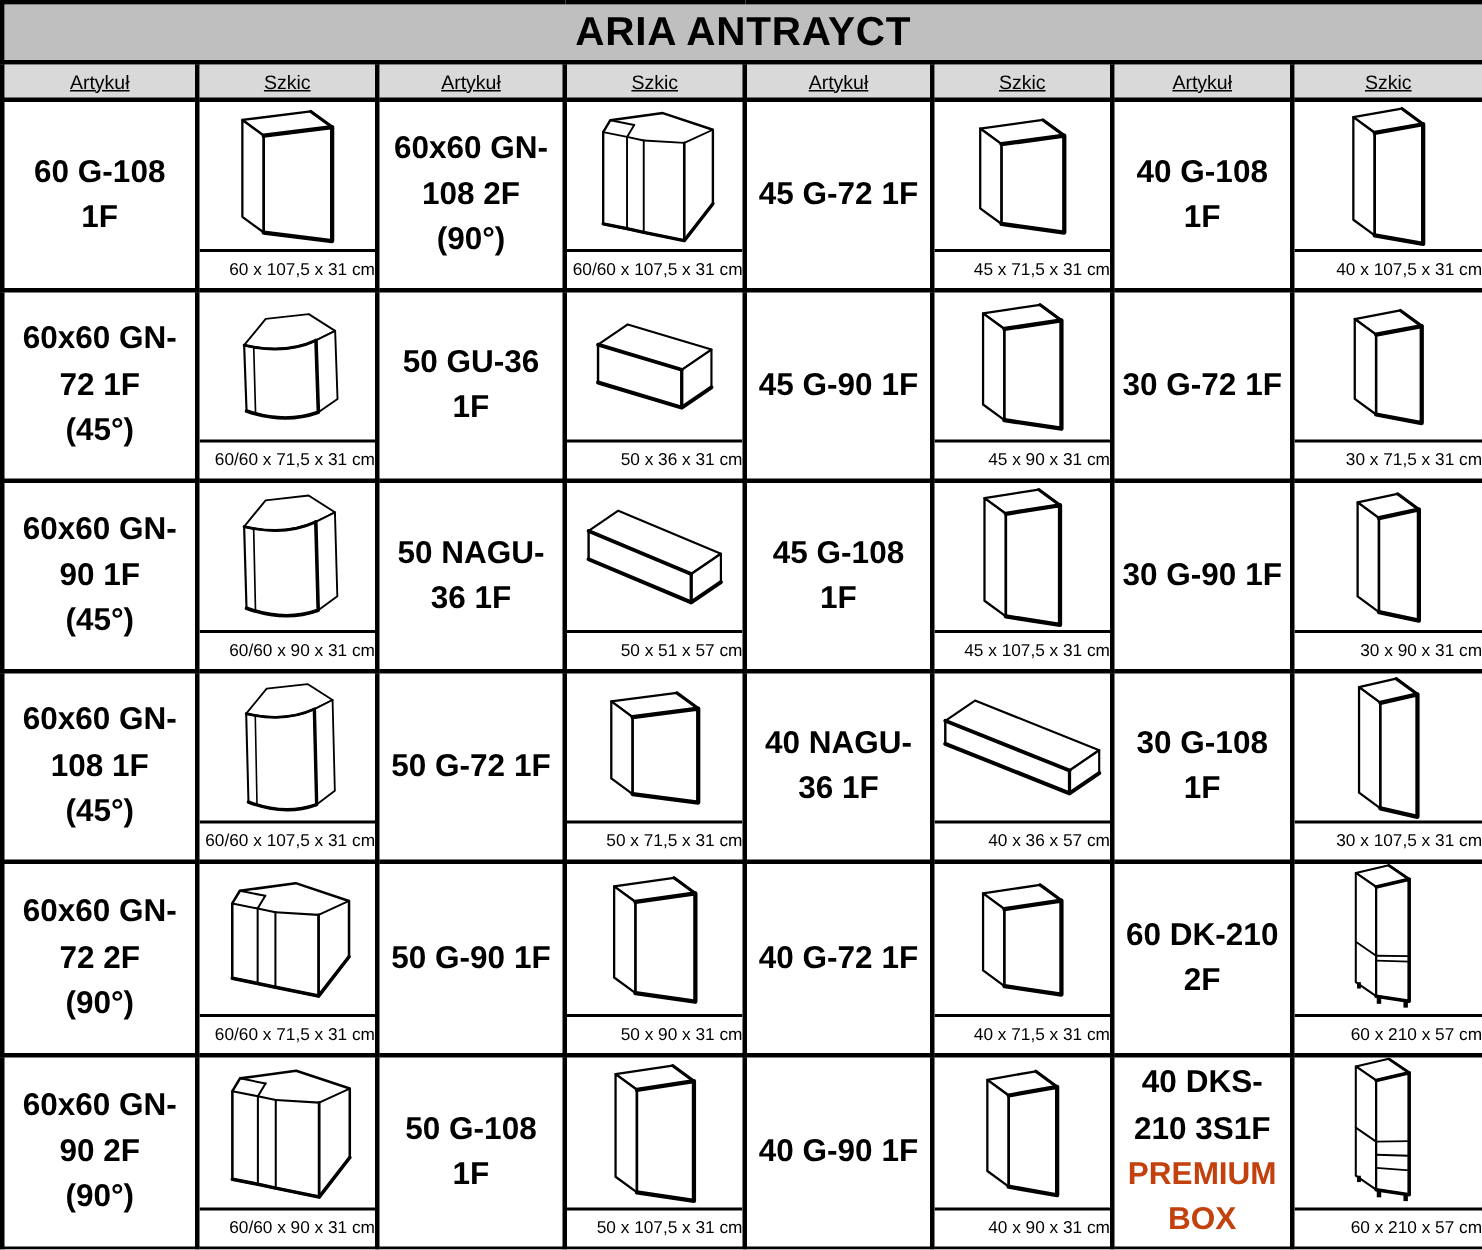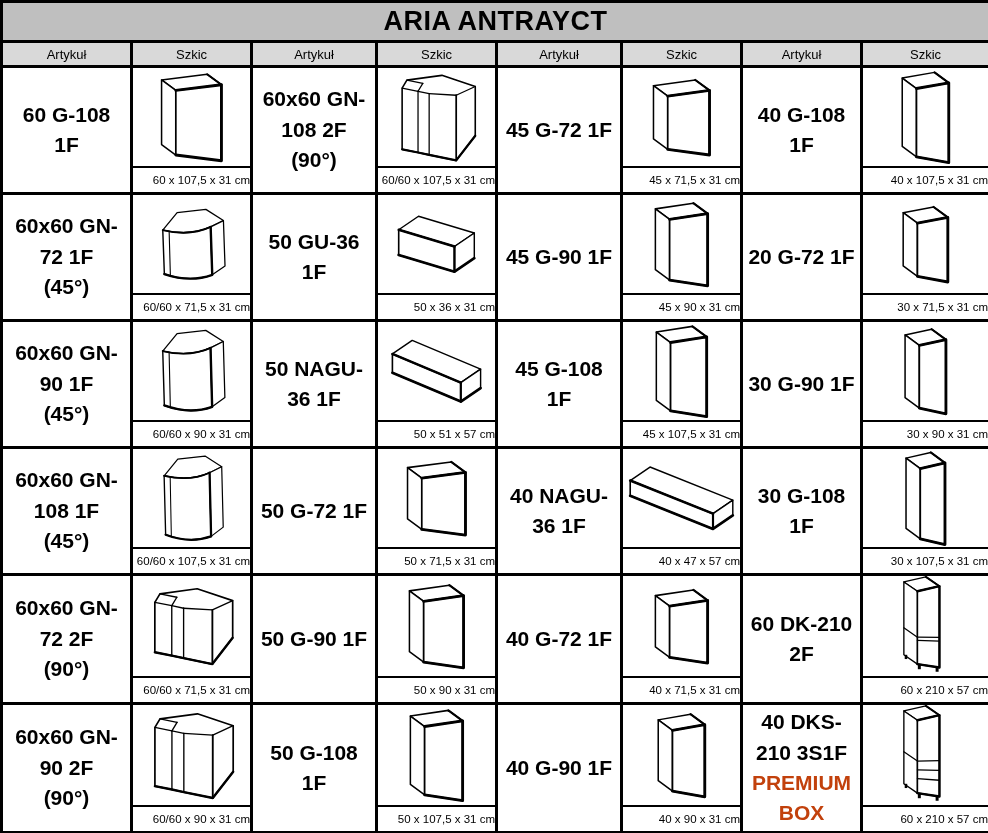--- a/index.html
+++ b/index.html
@@ -1,21 +1,21 @@
 <!DOCTYPE html>
 <html><head>
 <meta charset="utf-8">
 <style>
   html,body{margin:0;padding:0;background:#fff;}
   .page{width:988px;height:833px;overflow:hidden;background:#fff;}
   table{border-collapse:collapse;width:988px;height:833px;table-layout:fixed;
         font-family:"Liberation Sans",sans-serif;color:#000;}
   td{border:3px solid #000;padding:0;text-align:center;vertical-align:middle;overflow:hidden;}
   td.title-cell{background:#bfbfbf;font-size:27px;font-weight:bold;letter-spacing:.5px;height:37px;}
-  td.hdr{background:#d9d9d9;font-size:13px;height:22px;font-weight:normal;}
+  td.hdr{background:#d9d9d9;font-size:13px;height:22px;font-weight:normal;text-decoration:underline;}
   td.art{font-weight:bold;font-size:21px;line-height:1.45;padding:0 5px;}
   td.art .note{font-weight:bold;}
   td.art .note.premium{color:#3b5fad;}
   td.skc{padding:0;text-align:right;}
   .skbox{display:flex;flex-direction:column;height:100%;}
   .skwrap{flex:1;display:flex;align-items:center;justify-content:center;overflow:hidden;}
   .skwrap svg{display:block;}
   .cap{border-top:2px solid #000;font-size:11.5px;height:24px;line-height:24px;font-weight:normal;}
   tr.data-row{height:127px;}
 </style>
@@ -181,21 +181,21 @@
                   <polygon points="22.5,12.5 37.5,23.5 37.5,87.5 22.5,76.5" fill="#fff" stroke="#000" stroke-width="1.6" stroke-linejoin="round"></polygon>
                   <polygon points="37.5,23.5 77.5,17.5 77.5,93.5 37.5,87.5" fill="#fff" stroke="#000" stroke-width="1.8" stroke-linejoin="round"></polygon>
                   <polyline points="62.5,6.5 77.5,17.5" fill="none" stroke="#000" stroke-width="2.2" stroke-linecap="round" stroke-linejoin="round"></polyline>
                   <polyline points="37.5,23.5 77.5,17.5 77.5,93.5 37.5,87.5" fill="none" stroke="#000" stroke-width="3" stroke-linecap="round" stroke-linejoin="round"></polyline>
                 </svg>
               </div>
               <div class="cap">45 x 90 x 31 cm</div>
             </div>
           </td>
     <td class="art">
-            <div>20 G-72 1F</div>
+            <div>30 G-72 1F</div>
             <div class="note"></div>
           </td>
     <td class="skc">
             <div class="skbox">
               <div class="skwrap">
                 <svg viewBox="0 0 100 100" height="95">
                   <polygon points="41.5,27.5 26.5,16.5 58.5,10.5 73.5,21.5" fill="#fff" stroke="#000" stroke-width="1.6" stroke-linejoin="round"></polygon>
                   <polygon points="26.5,16.5 41.5,27.5 41.5,83.5 26.5,72.5" fill="#fff" stroke="#000" stroke-width="1.6" stroke-linejoin="round"></polygon>
                   <polygon points="41.5,27.5 73.5,21.5 73.5,89.5 41.5,83.5" fill="#fff" stroke="#000" stroke-width="1.8" stroke-linejoin="round"></polygon>
                   <polyline points="58.5,10.5 73.5,21.5" fill="none" stroke="#000" stroke-width="2.2" stroke-linecap="round" stroke-linejoin="round"></polyline>
@@ -331,21 +331,21 @@
               <div class="skwrap">
                 <svg viewBox="0 0 130 92" height="88">
                   <polygon points="8,26.599999999999994 30,11.599999999999994 122,48.4 100,63.4" fill="#fff" stroke="#000" stroke-width="1.6" stroke-linejoin="round"></polygon>
                   <polygon points="8,26.599999999999994 100,63.4 100,80.4 8,43.599999999999994" fill="#fff" stroke="#000" stroke-width="1.8" stroke-linejoin="round"></polygon>
                   <polygon points="100,63.4 122,48.4 122,65.4 100,80.4" fill="#fff" stroke="#000" stroke-width="1.6" stroke-linejoin="round"></polygon>
                   <polyline points="8,26.599999999999994 100,63.4" fill="none" stroke="#000" stroke-width="2.8" stroke-linecap="round" stroke-linejoin="round"></polyline>
                   <polyline points="8,43.599999999999994 100,80.4 122,65.4" fill="none" stroke="#000" stroke-width="3" stroke-linecap="round" stroke-linejoin="round"></polyline>
                   <polyline points="100,63.4 100,80.4" fill="none" stroke="#000" stroke-width="2.4" stroke-linecap="round" stroke-linejoin="round"></polyline>
                 </svg>
               </div>
-              <div class="cap">40 x 47 x 57 cm</div>
+              <div class="cap">40 x 36 x 57 cm</div>
             </div>
           </td>
     <td class="art">
             <div>30 G-108 1F</div>
             <div class="note"></div>
           </td>
     <td class="skc">
             <div class="skbox">
               <div class="skwrap">
                 <svg viewBox="0 0 100 100" height="95">

